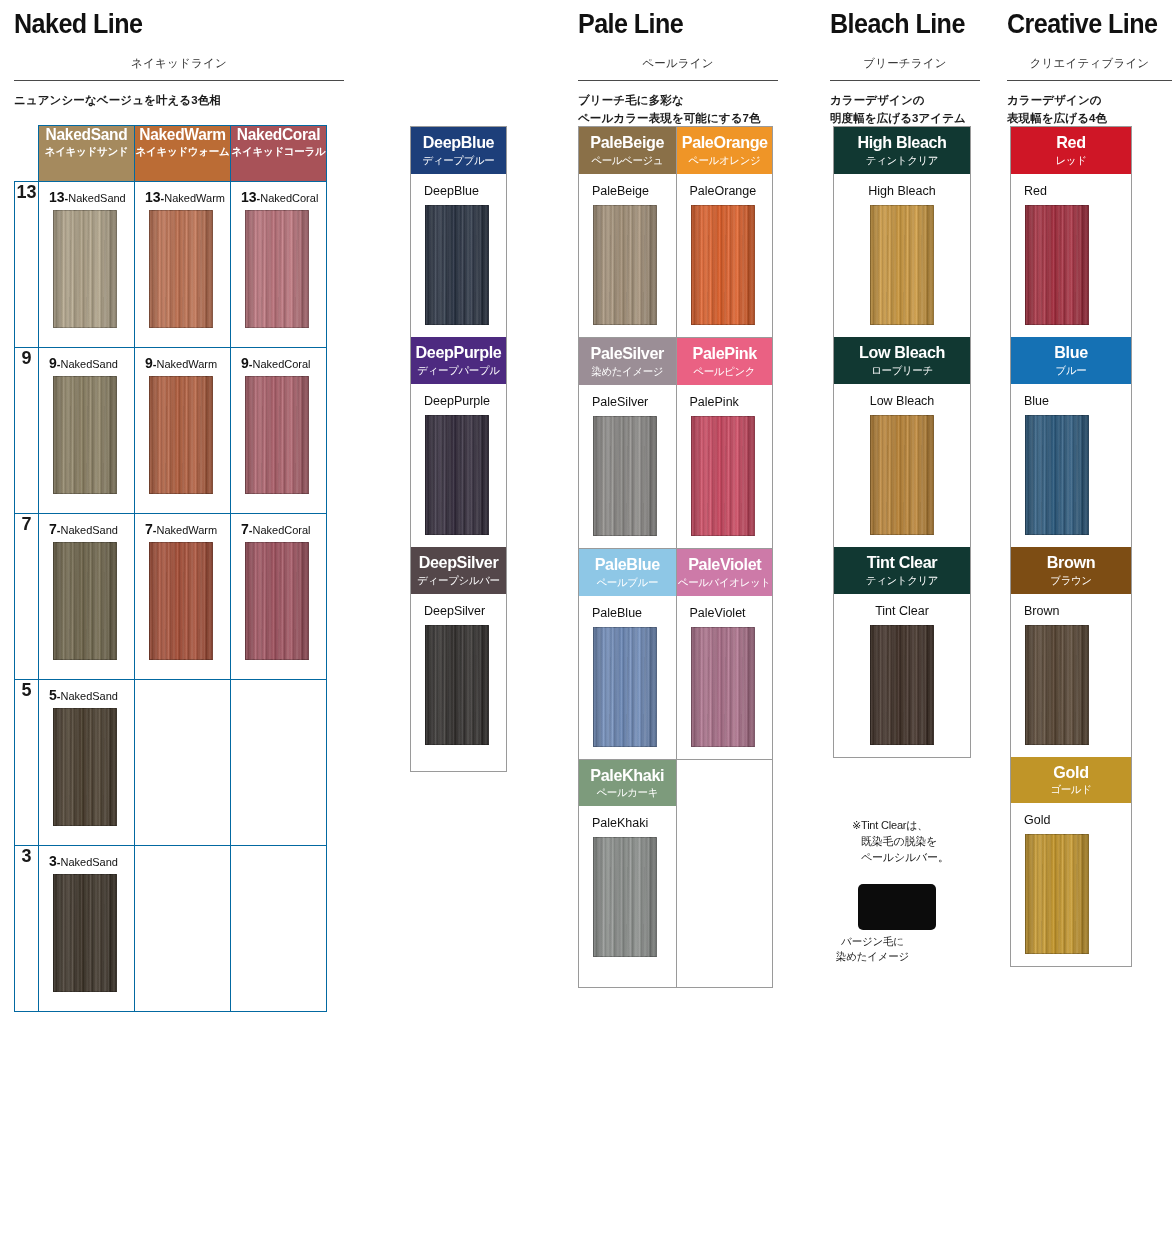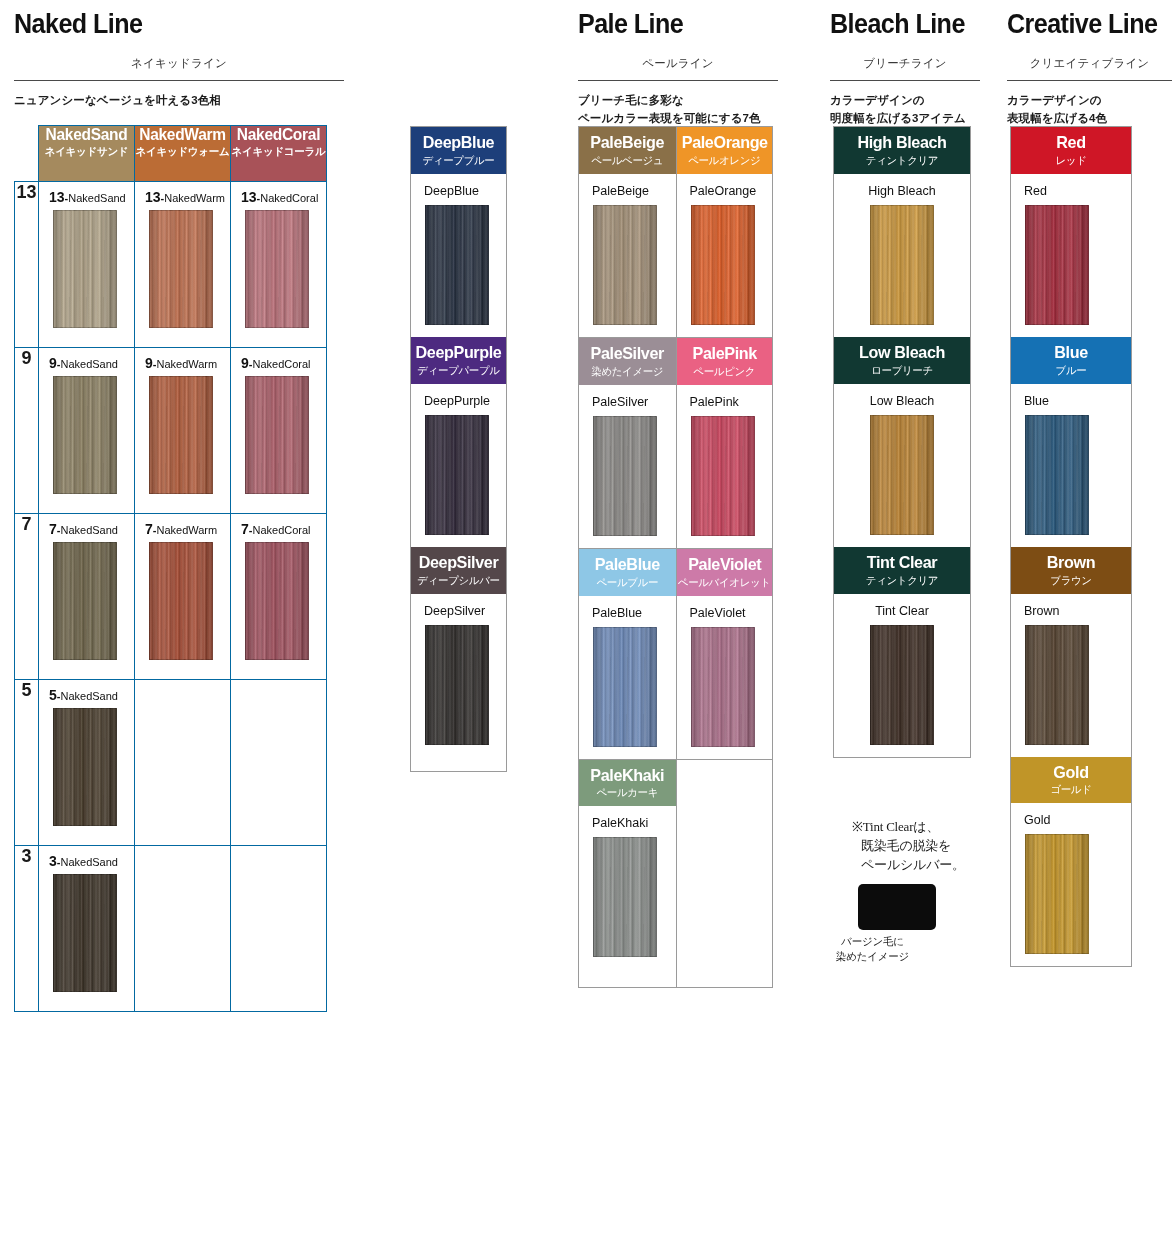--- a/index.html
+++ b/index.html
@@ -183,25 +183,24 @@
 
   .pale-grid { display: flex; }
   .pale-col { width: 50%; }
   .pale-col + .pale-col { border-left: 1px solid #9a9a9a; }
   .pale-row { border-top: 1px solid #9a9a9a; }
   .pale-row:first-child { border-top: none; }
   .pale-blank { background: #fff; }
 
   .note {
     position: absolute;
-    font-size: 13px;
+    font-size: 11px;
     line-height: 1.45;
     color: #1a1a1a;
     letter-spacing: -0.2px;
-    font-family: Liberation Serif, serif;
   }
   .note .ind { padding-left: 9px; display: block; }
   .virgin-chip {
     position: absolute;
     width: 78px; height: 46px;
     background: #0c0c0c;
     border-radius: 5px;
   }
   .virgin-label {
     position: absolute;

